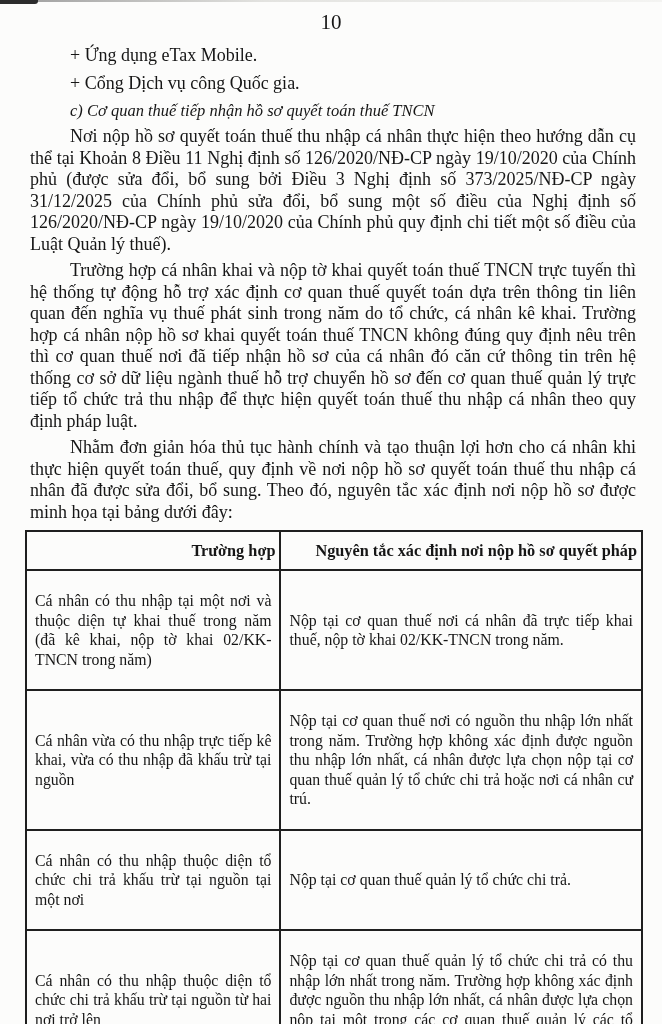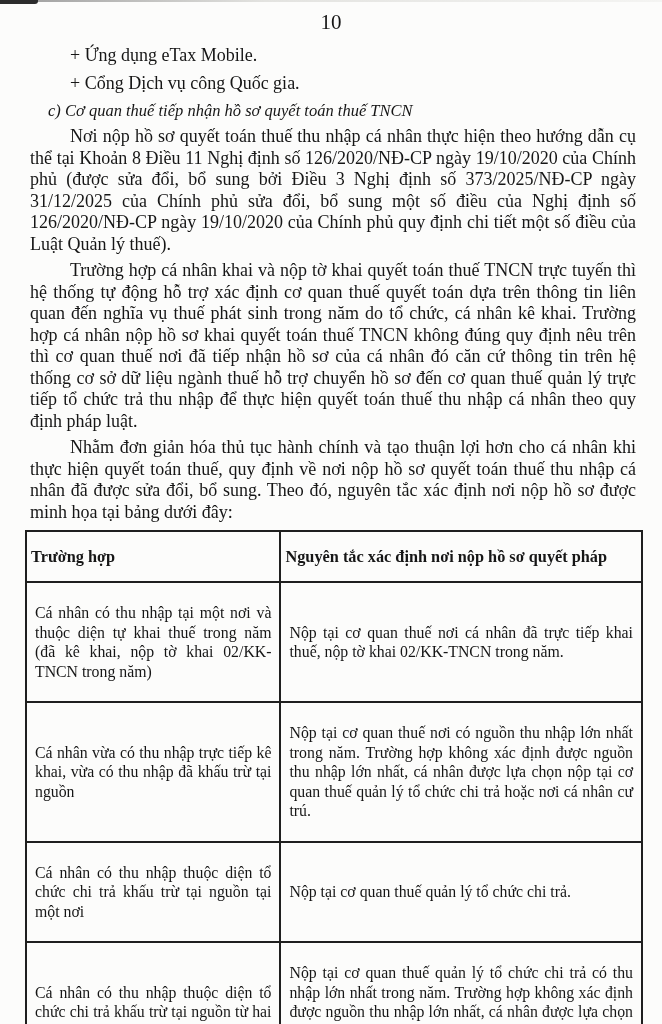--- a/index.html
+++ b/index.html
@@ -34,21 +34,21 @@
     padding: 0 26px 0 30px;
   }
   .bullets { margin-top: 11px; }
   .bullet-line {
     margin-left: 40px;
     font-size: 18px;
     line-height: 22px;
     margin-bottom: 6px;
   }
   .heading-c {
-    margin-left: 18px;
+    margin-left: 40px;
     font-style: italic;
     font-size: 16.5px;
     line-height: 22px;
     margin-top: 2px;
     margin-bottom: 4px;
   }
   .para {
     font-size: 18px;
     line-height: 21.5px;
     text-align: justify;
@@ -62,22 +62,22 @@
     margin-left: -5px;
     margin-top: 7px;
     background: #fcfcfb;
   }
   .case-table th, .case-table td {
     border: 2px solid #1f1f1f;
   }
   .case-table th {
     font-size: 16.3px;
     font-weight: bold;
-    text-align: left;
-    padding: 14px 4px;
+    text-align: right;
+    padding: 8px 4px;
     line-height: 21px;
   }
   .case-table td {
     font-size: 15.8px;
     line-height: 19.5px;
     text-align: justify;
     vertical-align: middle;
     padding: 20px 8px;
   }
   .col-case { width: 252px; }

